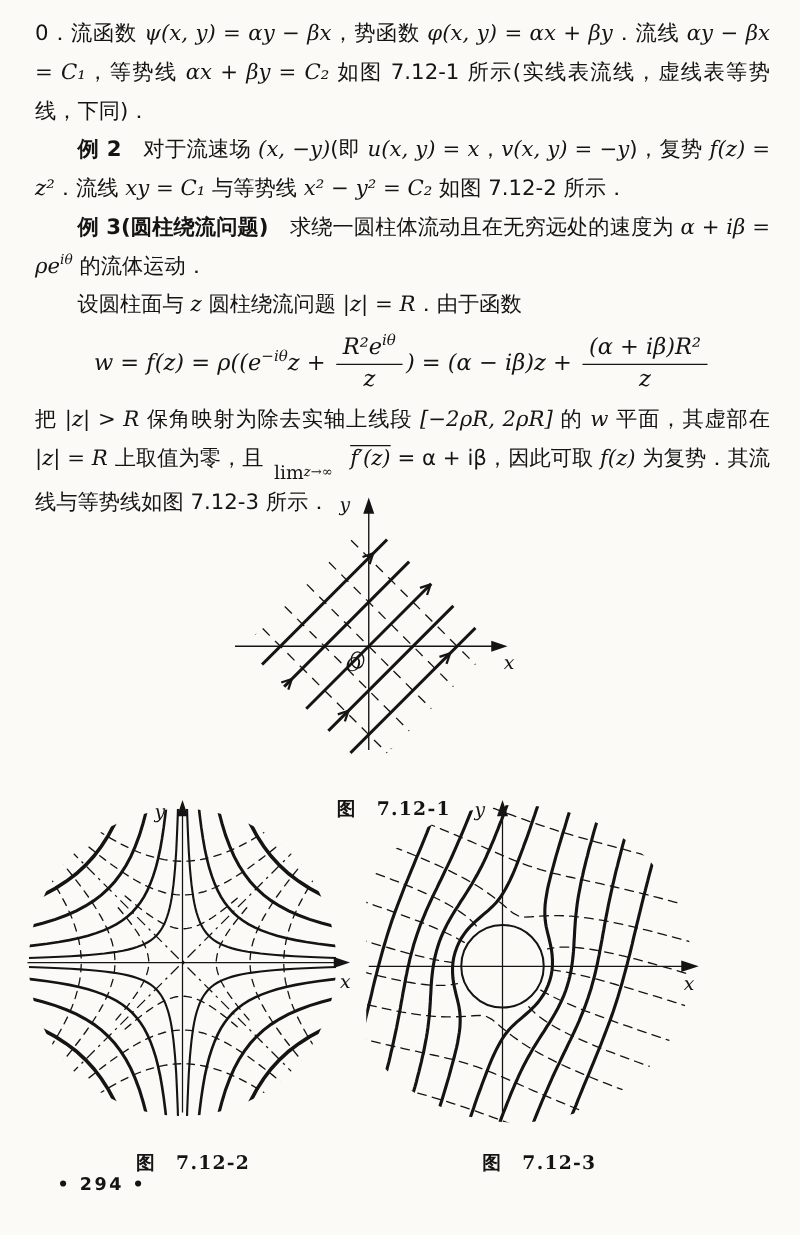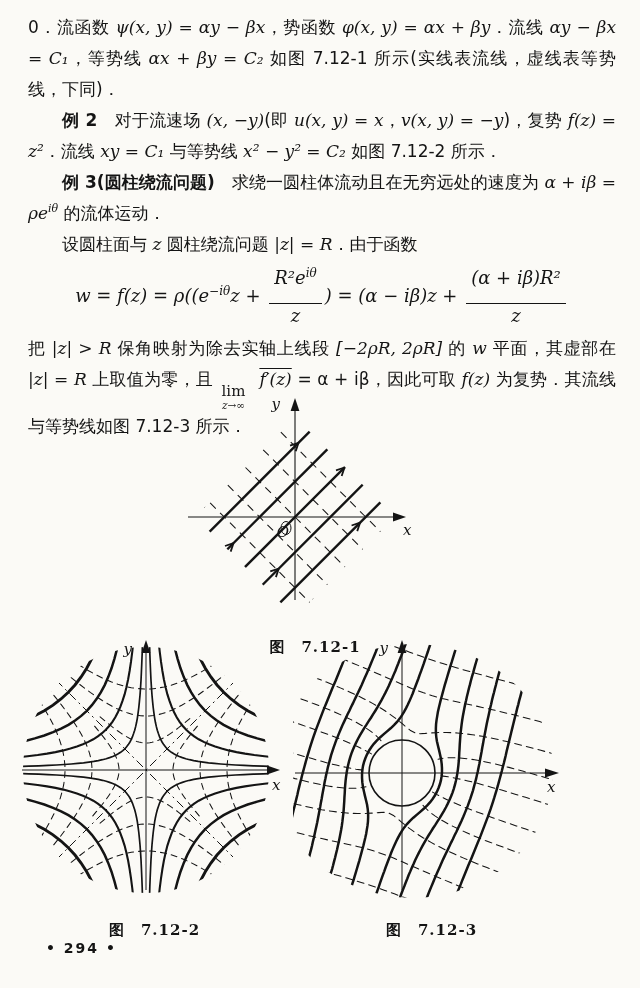--- a/index.html
+++ b/index.html
@@ -11,31 +11,31 @@
   .text-block{
     position:absolute;left:28px;top:12px;width:588px;
     font-size:17px;line-height:31px;text-align:justify;
   }
   .text-block p{margin:0;}
   .indent{text-indent:2em;}
   .mi{font-family:"DejaVu Serif","Liberation Serif",serif;font-style:italic;}
   .bd{font-weight:bold;font-style:normal;}
   .ol{text-decoration:overline;margin-left:11px;}
   sup,sub{font-size:11px;line-height:0;}
-  .lim{display:inline-flex;flex-direction:column;align-items:center;
+  .lim{display:inline-flex;flex-direction:row;align-items:center;
        vertical-align:-11px;line-height:1.05;margin:0 3px;}
   .lim-top{font-size:15px;font-family:"DejaVu Serif","Liberation Serif",serif;}
   .lim-bot{font-size:10.5px;font-family:"DejaVu Serif","Liberation Serif",serif;font-style:italic;}
   .equation{
     text-align:center;font-size:18px;line-height:1.25;
     margin:7px 0 6px;white-space:nowrap;
   }
   .equation .sup{font-size:12px;}
   .frac{display:inline-block;vertical-align:middle;text-align:center;margin:0 3px;}
-  .frac .num{display:block;padding:0 5px 13px;border-bottom:1.4px solid #141414;}
+  .frac .num{display:block;padding:0 5px 1px;border-bottom:1.4px solid #141414;}
   .frac .den{display:block;padding-top:1px;}
   .fig-wrap{position:absolute;}
   .fig-caption{
     text-align:center;font-family:"DejaVu Serif","Liberation Serif",serif;
     font-weight:bold;font-size:15px;letter-spacing:1px;margin-top:20px;
   }
   svg{display:block;}
   svg text{
     font-family:"DejaVu Serif","Liberation Serif",serif;
     font-style:italic;font-size:15px;fill:#141414;

